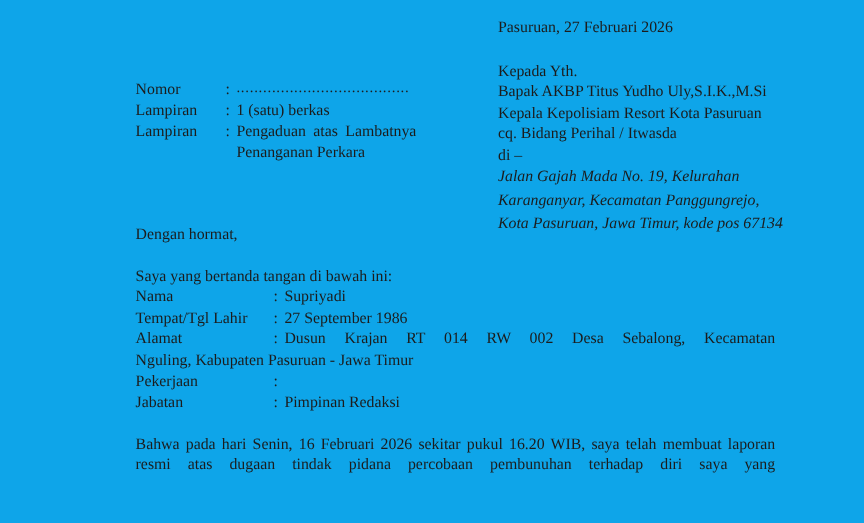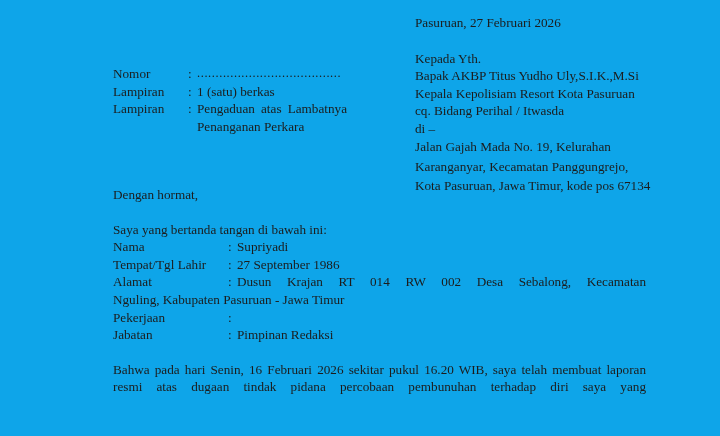--- a/index.html
+++ b/index.html
@@ -27,21 +27,21 @@
   .right-col {
     position: absolute;
     left: 415px;
     top: 14px;
     width: 292px;
     font-size: 13.2px;
     line-height: 17.5px;
   }
   .date-line { margin: 0 0 18px 0; white-space: nowrap; }
   .recipient-line { margin: 0; white-space: nowrap; }
-  .recipient-line.loose { line-height: 19.5px; }
+  .recipient-line.loose { line-height: 19.5px; font-style: italic; }
 
   
   .ref-block {
     position: absolute;
     left: 113px;
     top: 64px;
     font-size: 13.2px;
     line-height: 17.5px;
   }
   .ref-row {

